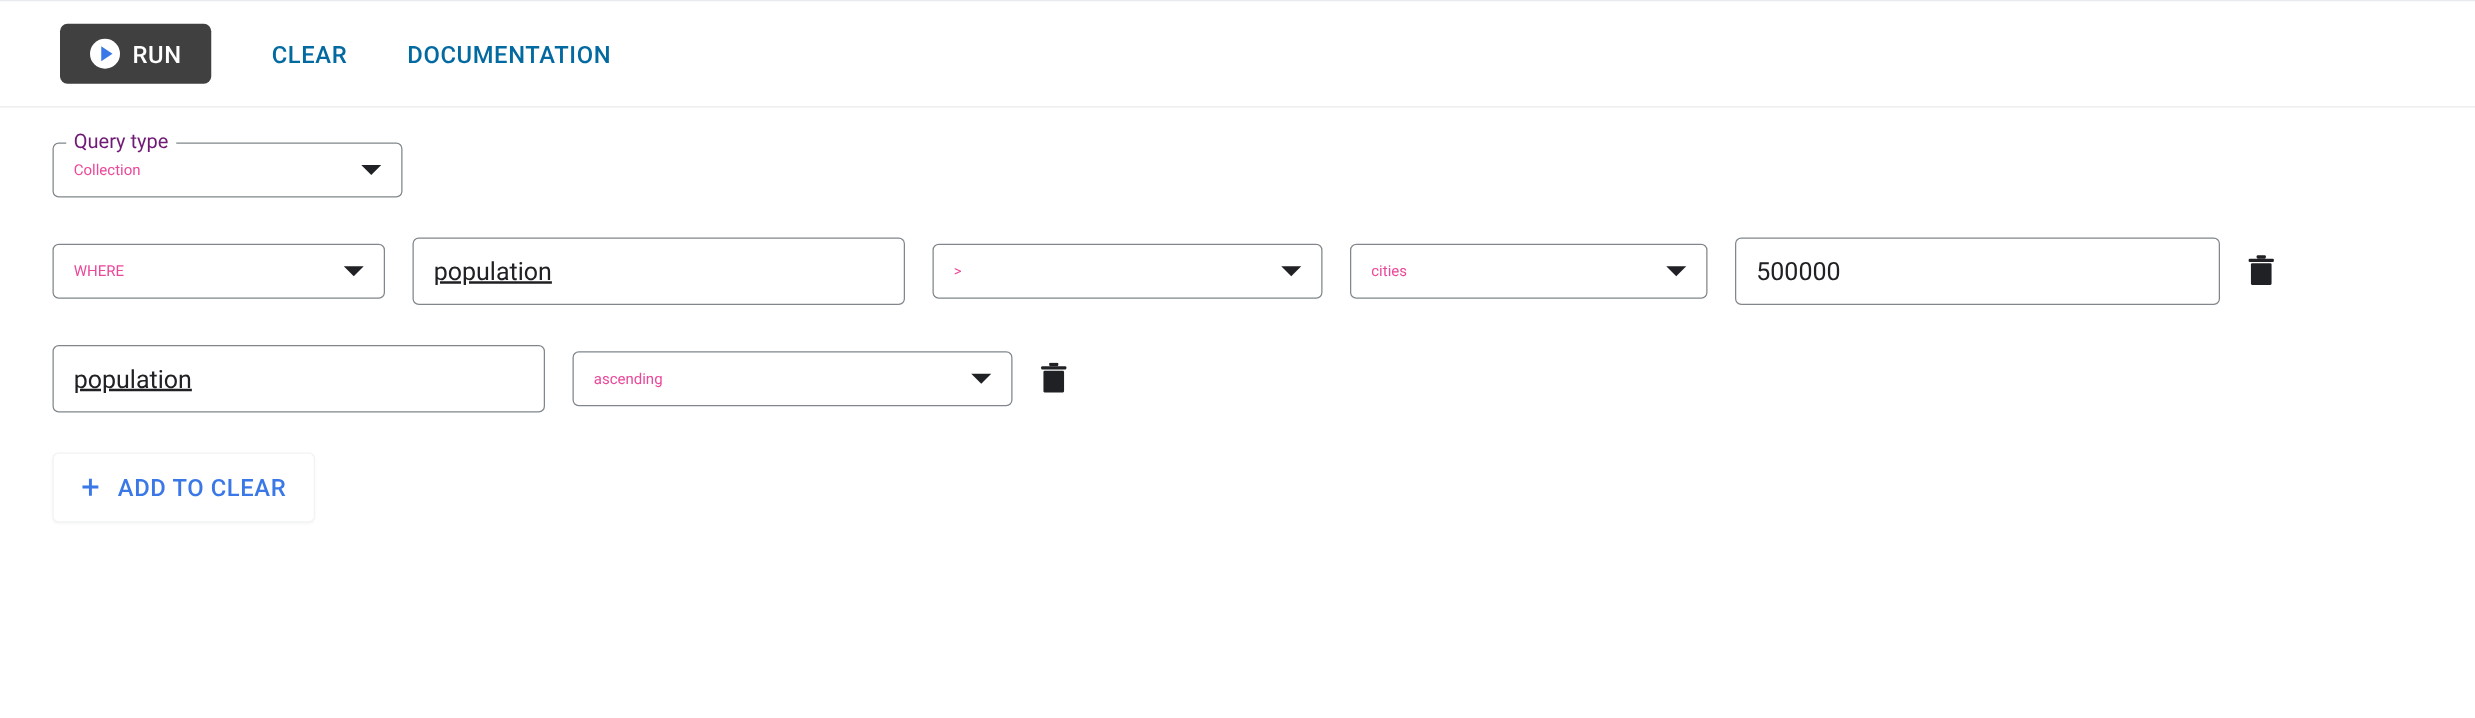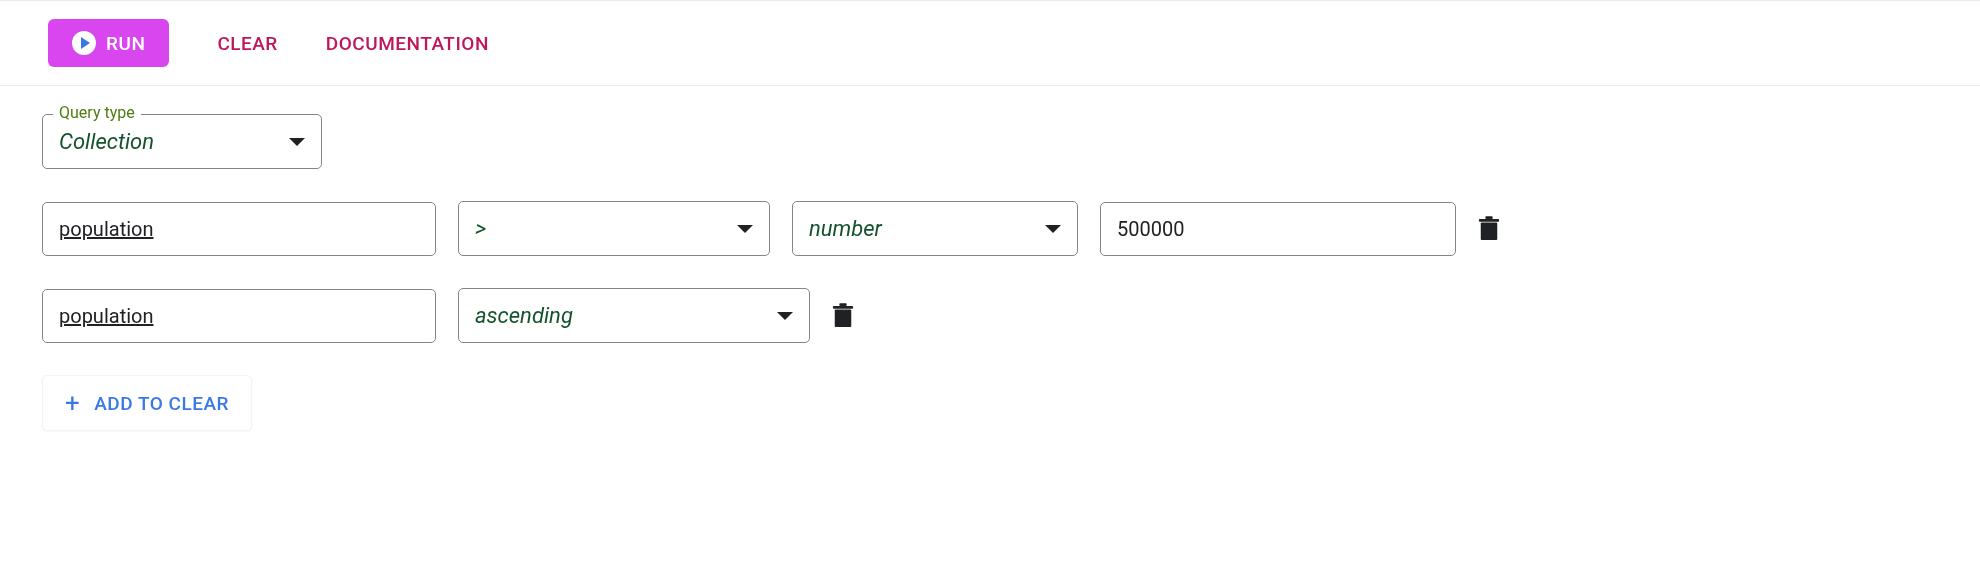--- a/index.html
+++ b/index.html
@@ -18,21 +18,21 @@
     align-items: center;
     gap: 48px;
     padding: 18px 48px;
     border-top: 1px solid #e8eaed;
     border-bottom: 1px solid #e8eaed;
   }
   .run-button {
     display: inline-flex;
     align-items: center;
     gap: 10px;
-    background: #d946ef;
+    background: #404040;
     color: #fff;
     border: none;
     border-radius: 6px;
     padding: 12px 24px;
     font-size: 19px;
     font-weight: 500;
     letter-spacing: 0.5px;
     cursor: pointer;
     font-family: inherit;
   }
@@ -50,21 +50,21 @@
     width: 0;
     height: 0;
     border-left: 9px solid #3b78e7;
     border-top: 6px solid transparent;
     border-bottom: 6px solid transparent;
     margin-left: 2px;
   }
   .text-button {
     background: none;
     border: none;
-    color: #be185d;
+    color: #0369a1;
     font-size: 19px;
     font-weight: 500;
     letter-spacing: 0.5px;
     cursor: pointer;
     font-family: inherit;
   }
   .builder {
     padding: 28px 42px;
   }
   .row {
@@ -79,32 +79,31 @@
     border-radius: 5px;
     padding: 14px 16px;
   }
   .fieldset-legend {
     position: absolute;
     top: -12px;
     left: 10px;
     background: #fff;
     padding: 0 6px;
     font-size: 16px;
-    color: #4d7c0f;
+    color: #701a75;
   }
   .select-wrap {
     display: flex;
     align-items: center;
     justify-content: space-between;
     cursor: pointer;
   }
   .select-value {
-    font-size: 22px;
-    color: #14532d;
-    font-style: italic;
+    font-size: 12px;
+    color: #ec4899;
   }
   .chevron {
     width: 0;
     height: 0;
     border-left: 8px solid transparent;
     border-right: 8px solid transparent;
     border-top: 8px solid #202124;
     margin-left: 12px;
   }
   .input {
@@ -124,21 +123,21 @@
     align-items: center;
     justify-content: space-between;
   }
   
   .w-querytype { width: 280px; }
   .w-path { flex: 1; }
   .w-clause { width: 266px; }
   .w-field { width: 394px; text-decoration: underline; }
   .w-op { width: 312px; }
   .w-type { width: 286px; }
-  .w-value { width: 356px; }
+  .w-value { width: 388px; }
   .w-dir { width: 352px; }
 
   .trash-icon {
     cursor: pointer;
     color: #202124;
     flex-shrink: 0;
   }
   .add-button {
     display: inline-flex;
     align-items: center;
@@ -183,29 +182,33 @@
       <div class="fieldset-legend">Query type</div>
       <div class="select-wrap">
         <span class="select-value">Collection</span>
         <span class="chevron"></span>
       </div>
     </div>
   </div>
 
   
   <div class="row">
+    <div class="box w-clause">
+      <span class="select-value">WHERE</span>
+      <span class="chevron"></span>
+    </div>
     <div class="box w-field">
       <input class="input" value="population" style="">
     </div>
     <div class="box w-op">
       <span class="select-value">&gt;</span>
       <span class="chevron"></span>
     </div>
     <div class="box w-type">
-      <span class="select-value">number</span>
+      <span class="select-value">cities</span>
       <span class="chevron"></span>
     </div>
     <div class="box w-value">
       <input class="input" value="500000" style="">
     </div>
     <svg class="trash-icon" width="22" height="26" viewBox="0 0 24 28">
       <rect x="3" y="7" width="18" height="19" rx="1" fill="#202124"></rect>
       <rect x="1" y="3" width="22" height="3" rx="1" fill="#202124"></rect>
       <rect x="8" y="0" width="8" height="3" rx="1" fill="#202124"></rect>
     </svg>

